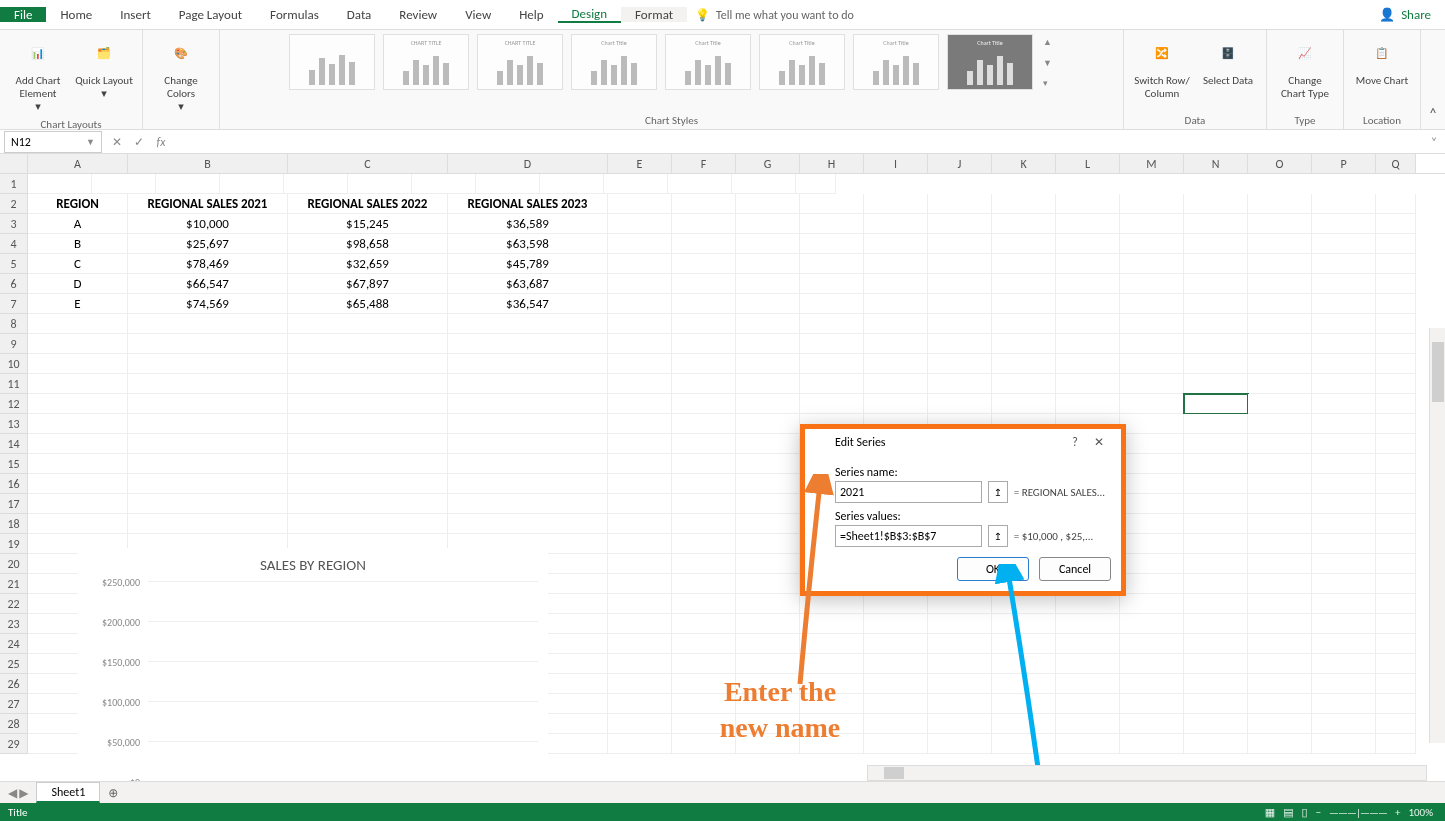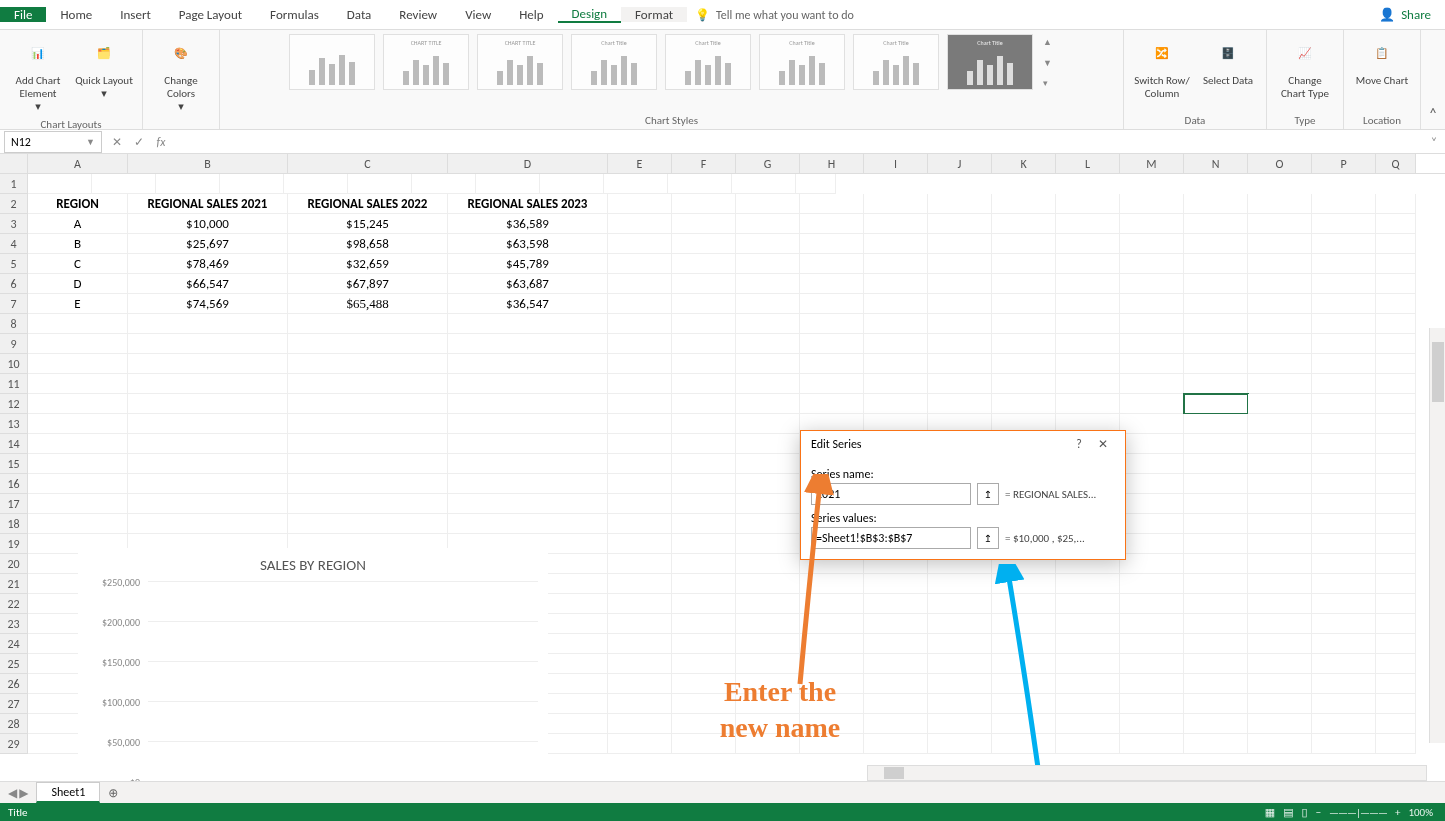--- a/index.html
+++ b/index.html
@@ -58,21 +58,21 @@
 .ytick { position:absolute; right:4px; font-size:10px; color:#888; transform:translateY(50%); }
 .gridline { position:absolute; left:0; right:0; border-top:1px solid #eee; }
 .bars { position:absolute; left:0; right:0; bottom:0; top:0; display:flex; justify-content:space-around; align-items:flex-end; }
 .barstack { width:36px; display:flex; flex-direction:column-reverse; }
 .seg { width:100%; }
 .s1 { background:#4472C4; }
 .s2 { background:#ED7D31; }
 .s3 { background:#A5A5A5; }
 
 
-.dialog { position:absolute; left:800px; top:276px; width:326px; background:#fff; border:1px solid #f97316; box-shadow:0 4px 20px rgba(0,0,0,0.25); font-size:12px; }
+.dialog { position:absolute; left:800px; top:270px; width:326px; background:#fff; border:5px solid #f97316; box-shadow:0 4px 20px rgba(0,0,0,0.25); font-size:12px;padding-left:20px; }
 .dialog .titlebar { display:flex; align-items:center; padding:6px 10px; }
 .dialog .titlebar .t { flex:1; }
 .dialog .titlebar .q, .dialog .titlebar .x { width:24px; text-align:center; color:#555; cursor:pointer; }
 .dialog .body { padding:4px 10px 10px; }
 .dialog label { display:block; margin:6px 0 2px; }
 .dialog .frow { display:flex; align-items:center; gap:6px; }
 .dialog input { flex:1; height:22px; border:1px solid #aaa; padding:0 4px; font-size:12px; }
 .dialog .pick { width:22px; height:22px; border:1px solid #aaa; display:flex; align-items:center; justify-content:center; font-size:10px; }
 .dialog .rhs { width:110px; font-size:11px; color:#444; white-space:nowrap; overflow:hidden; }
 .dialog .btns { display:flex; justify-content:flex-end; gap:10px; margin-top:10px; }
@@ -432,21 +432,21 @@
         <div class="c" style="width: 64px;"></div>
         <div class="c" style="width: 64px;"></div>
         <div class="c" style="width: 64px;"></div>
         <div class="c" style="width: 64px;"></div>
         <div class="c" style="width: 64px;"></div>
         <div class="c" style="width: 40px;"></div>
       </div>
       <div class="cellrow">
         <div class="c center" style="width: 100px;">E</div>
         <div class="c center" style="width: 160px;">$74,569</div>
-        <div class="c center" style="width: 160px; font-family: Liberation Serif, serif;">$65,488</div>
+        <div class="c center" style="width: 160px;">$65,488</div>
         <div class="c center" style="width: 160px;">$36,547</div>
         <div class="c" style="width: 64px;"></div>
         <div class="c" style="width: 64px;"></div>
         <div class="c" style="width: 64px;"></div>
         <div class="c" style="width: 64px;"></div>
         <div class="c" style="width: 64px;"></div>
         <div class="c" style="width: 64px;"></div>
         <div class="c" style="width: 64px;"></div>
         <div class="c" style="width: 64px;"></div>
         <div class="c" style="width: 64px;"></div>
@@ -934,20 +934,24 @@
       <div class="frow">
         <input value="2021" style="">
         <div class="pick">↥</div>
         <div class="rhs">= REGIONAL SALES...</div>
       </div>
       <label><span>Series values:</span></label>
       <div class="frow">
         <input value="=Sheet1!$B$3:$B$7" style="">
         <div class="pick">↥</div>
         <div class="rhs">= $10,000 , $25,...</div>
+      </div>
+      <div class="btns">
+        <button class="ok">OK</button>
+        <button>Cancel</button>
       </div>
     </div>
   </div>
 
   <svg class="arrow" style="left:680px; top:320px;" width="200" height="220">
     <defs>
         <marker id="ah1" markerWidth="10" markerHeight="10" refX="2" refY="3" orient="auto">
           <path d="M0,0 L0,6 L8,3 z" fill="#ED7D31"></path>
         </marker>
       </defs>

